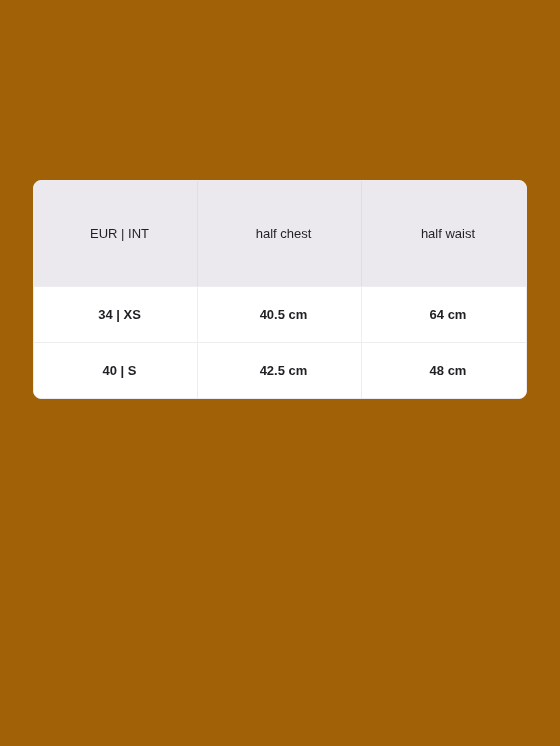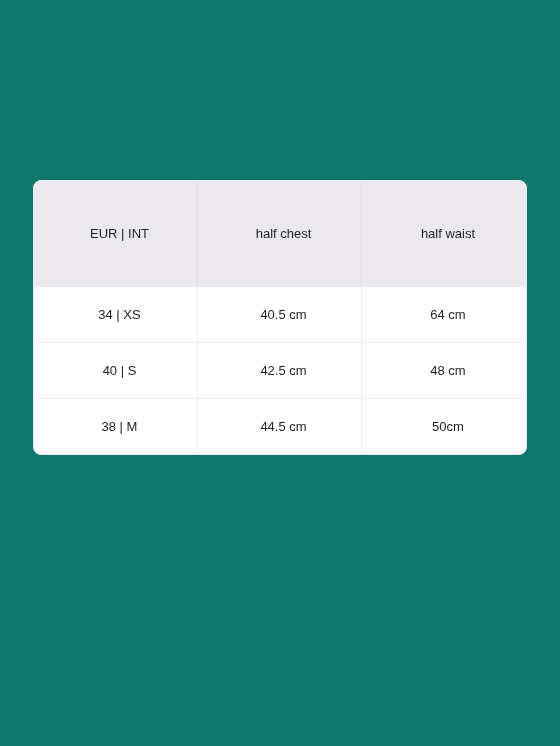--- a/index.html
+++ b/index.html
@@ -13,21 +13,21 @@
     background: #ffffff;
     font-family: "Liberation Sans", "DejaVu Sans", sans-serif;
     -webkit-font-smoothing: antialiased;
     overflow: hidden;
   }
 
   .page {
     position: relative;
     width: 560px;
     height: 746px;
-    background: #0f766e;
+    background: #a16207;
   }
 
   
   .size-table-wrap {
     position: absolute;
     left: 33px;
     top: 180px;
     width: 494px;
   }
 
@@ -62,21 +62,21 @@
   thead th:last-child {
     border-right: none;
   }
 
   
   tbody td {
     height: 56px;
     background: #ffffff;
     color: #1f1f24;
     font-size: 13px;
-    font-weight: 400;
+    font-weight: 700;
     text-align: center;
     padding: 0 6px 0 14px;
     vertical-align: middle;
     border-top: 1px solid #ededf0;
     border-right: 1px solid #ededf0;
     box-sizing: border-box;
   }
   tbody td:last-child {
     border-right: none;
   }
@@ -104,22 +104,17 @@
         <tr>
           <td>34 | XS</td>
           <td>40.5 cm</td>
           <td>64 cm</td>
         </tr>
         <tr>
           <td>40 | S</td>
           <td>42.5 cm</td>
           <td>48 cm</td>
         </tr>
-        <tr>
-          <td>38 | M</td>
-          <td>44.5 cm</td>
-          <td>50cm</td>
-        </tr>
       </tbody>
     </table>
   </div>
 
 </div>
 
 </body></html>

